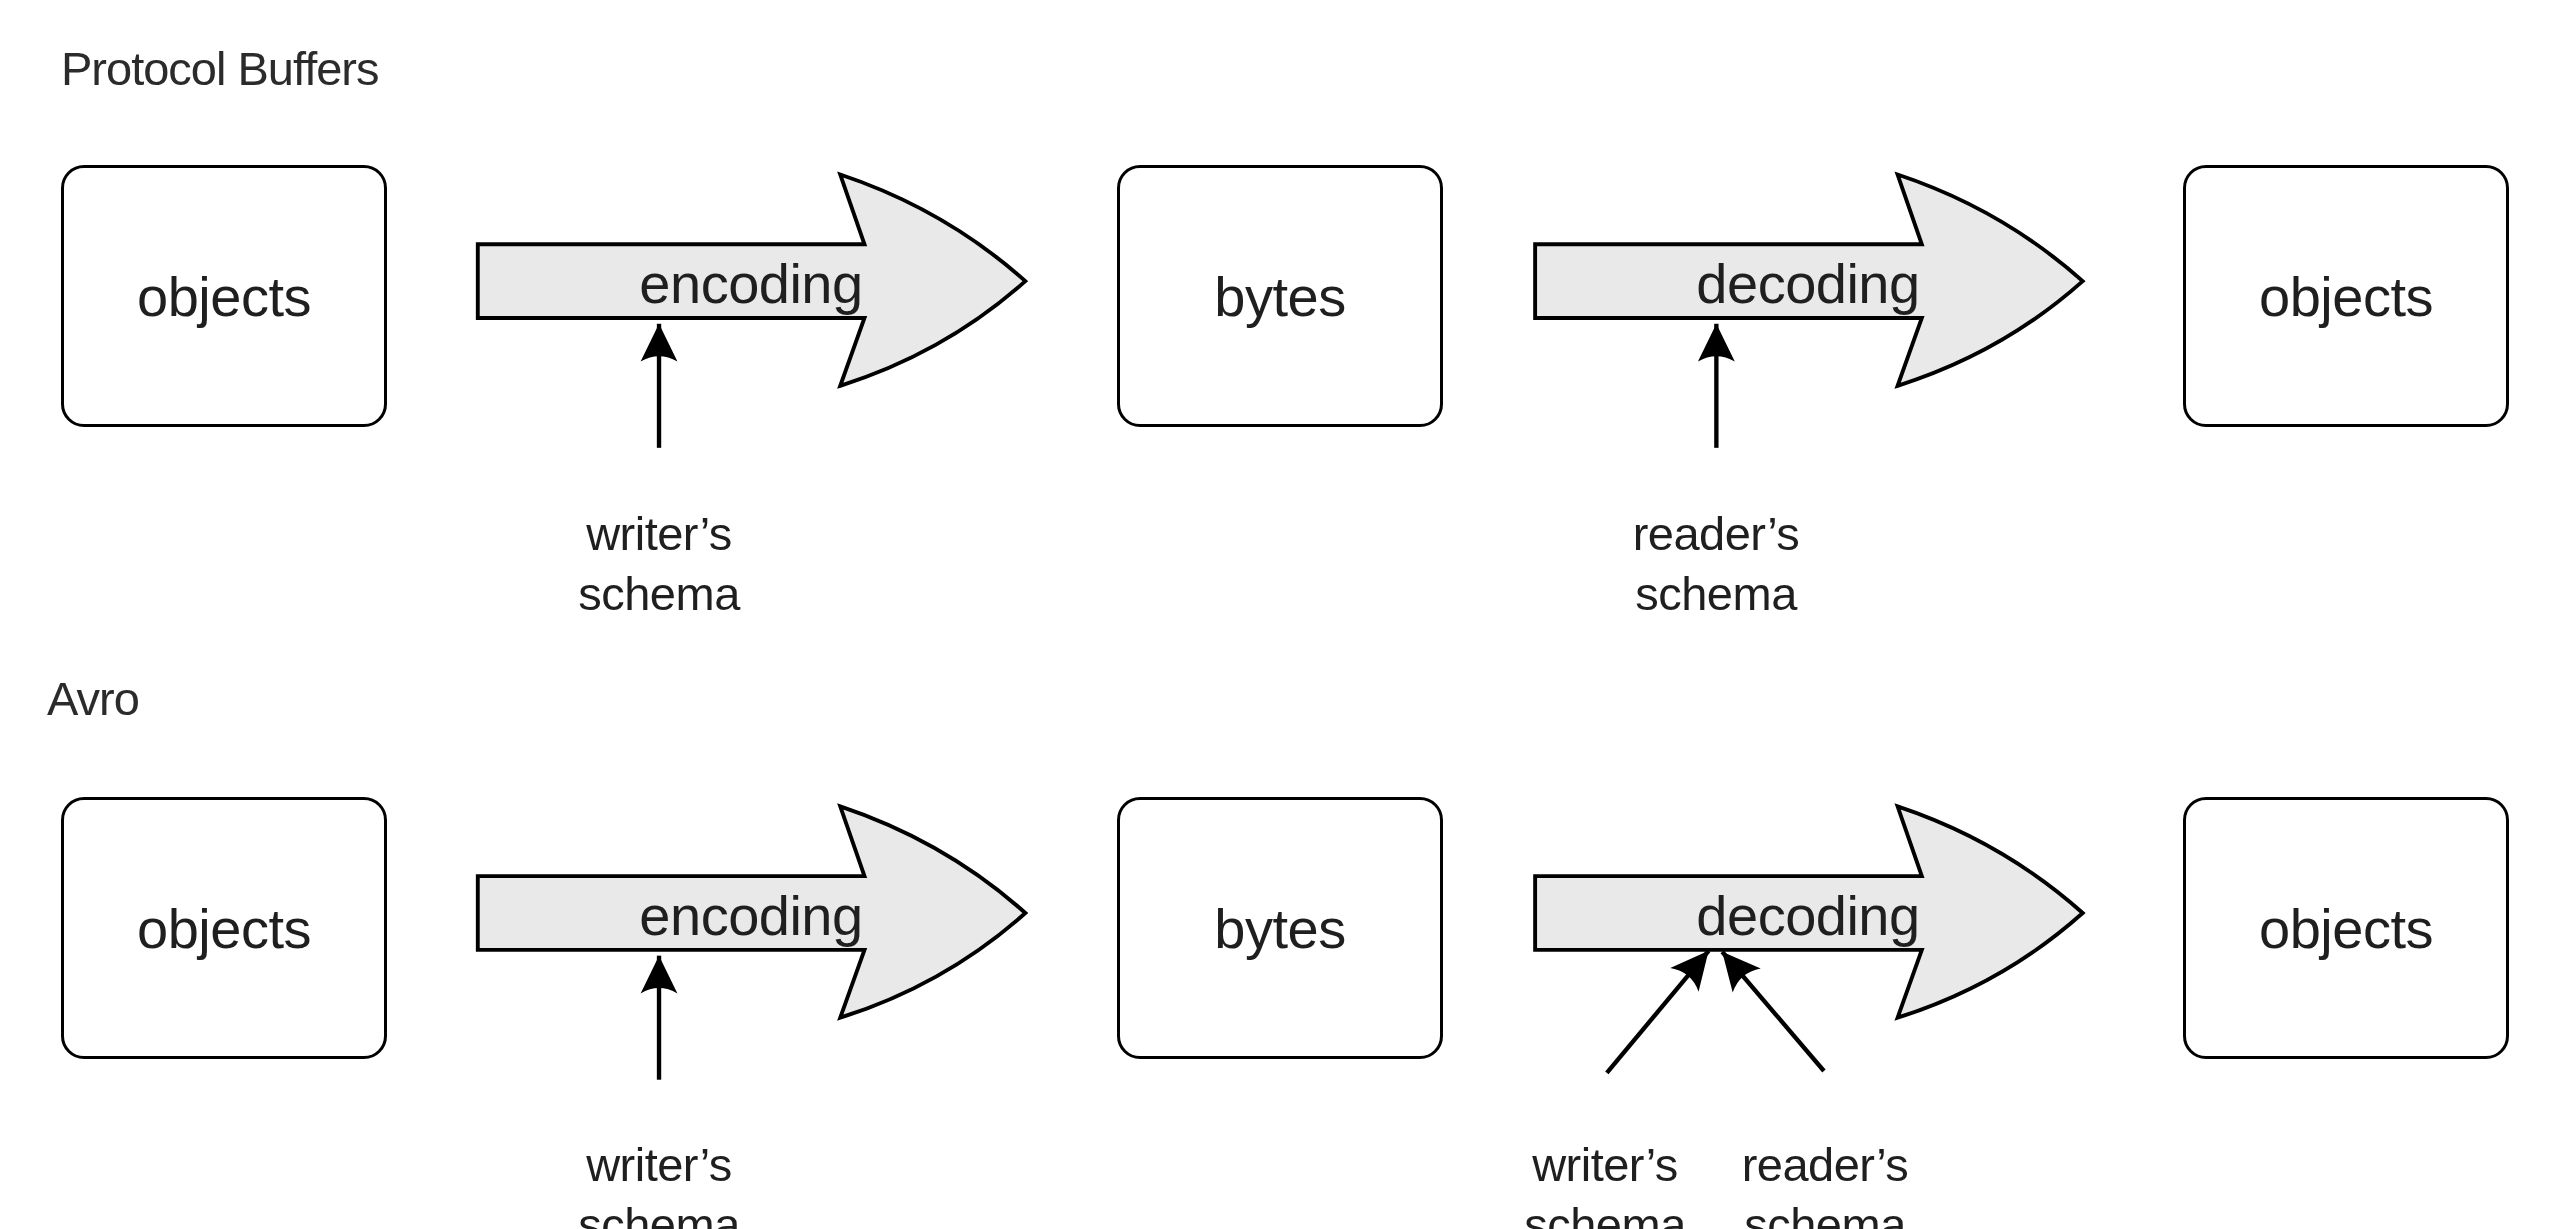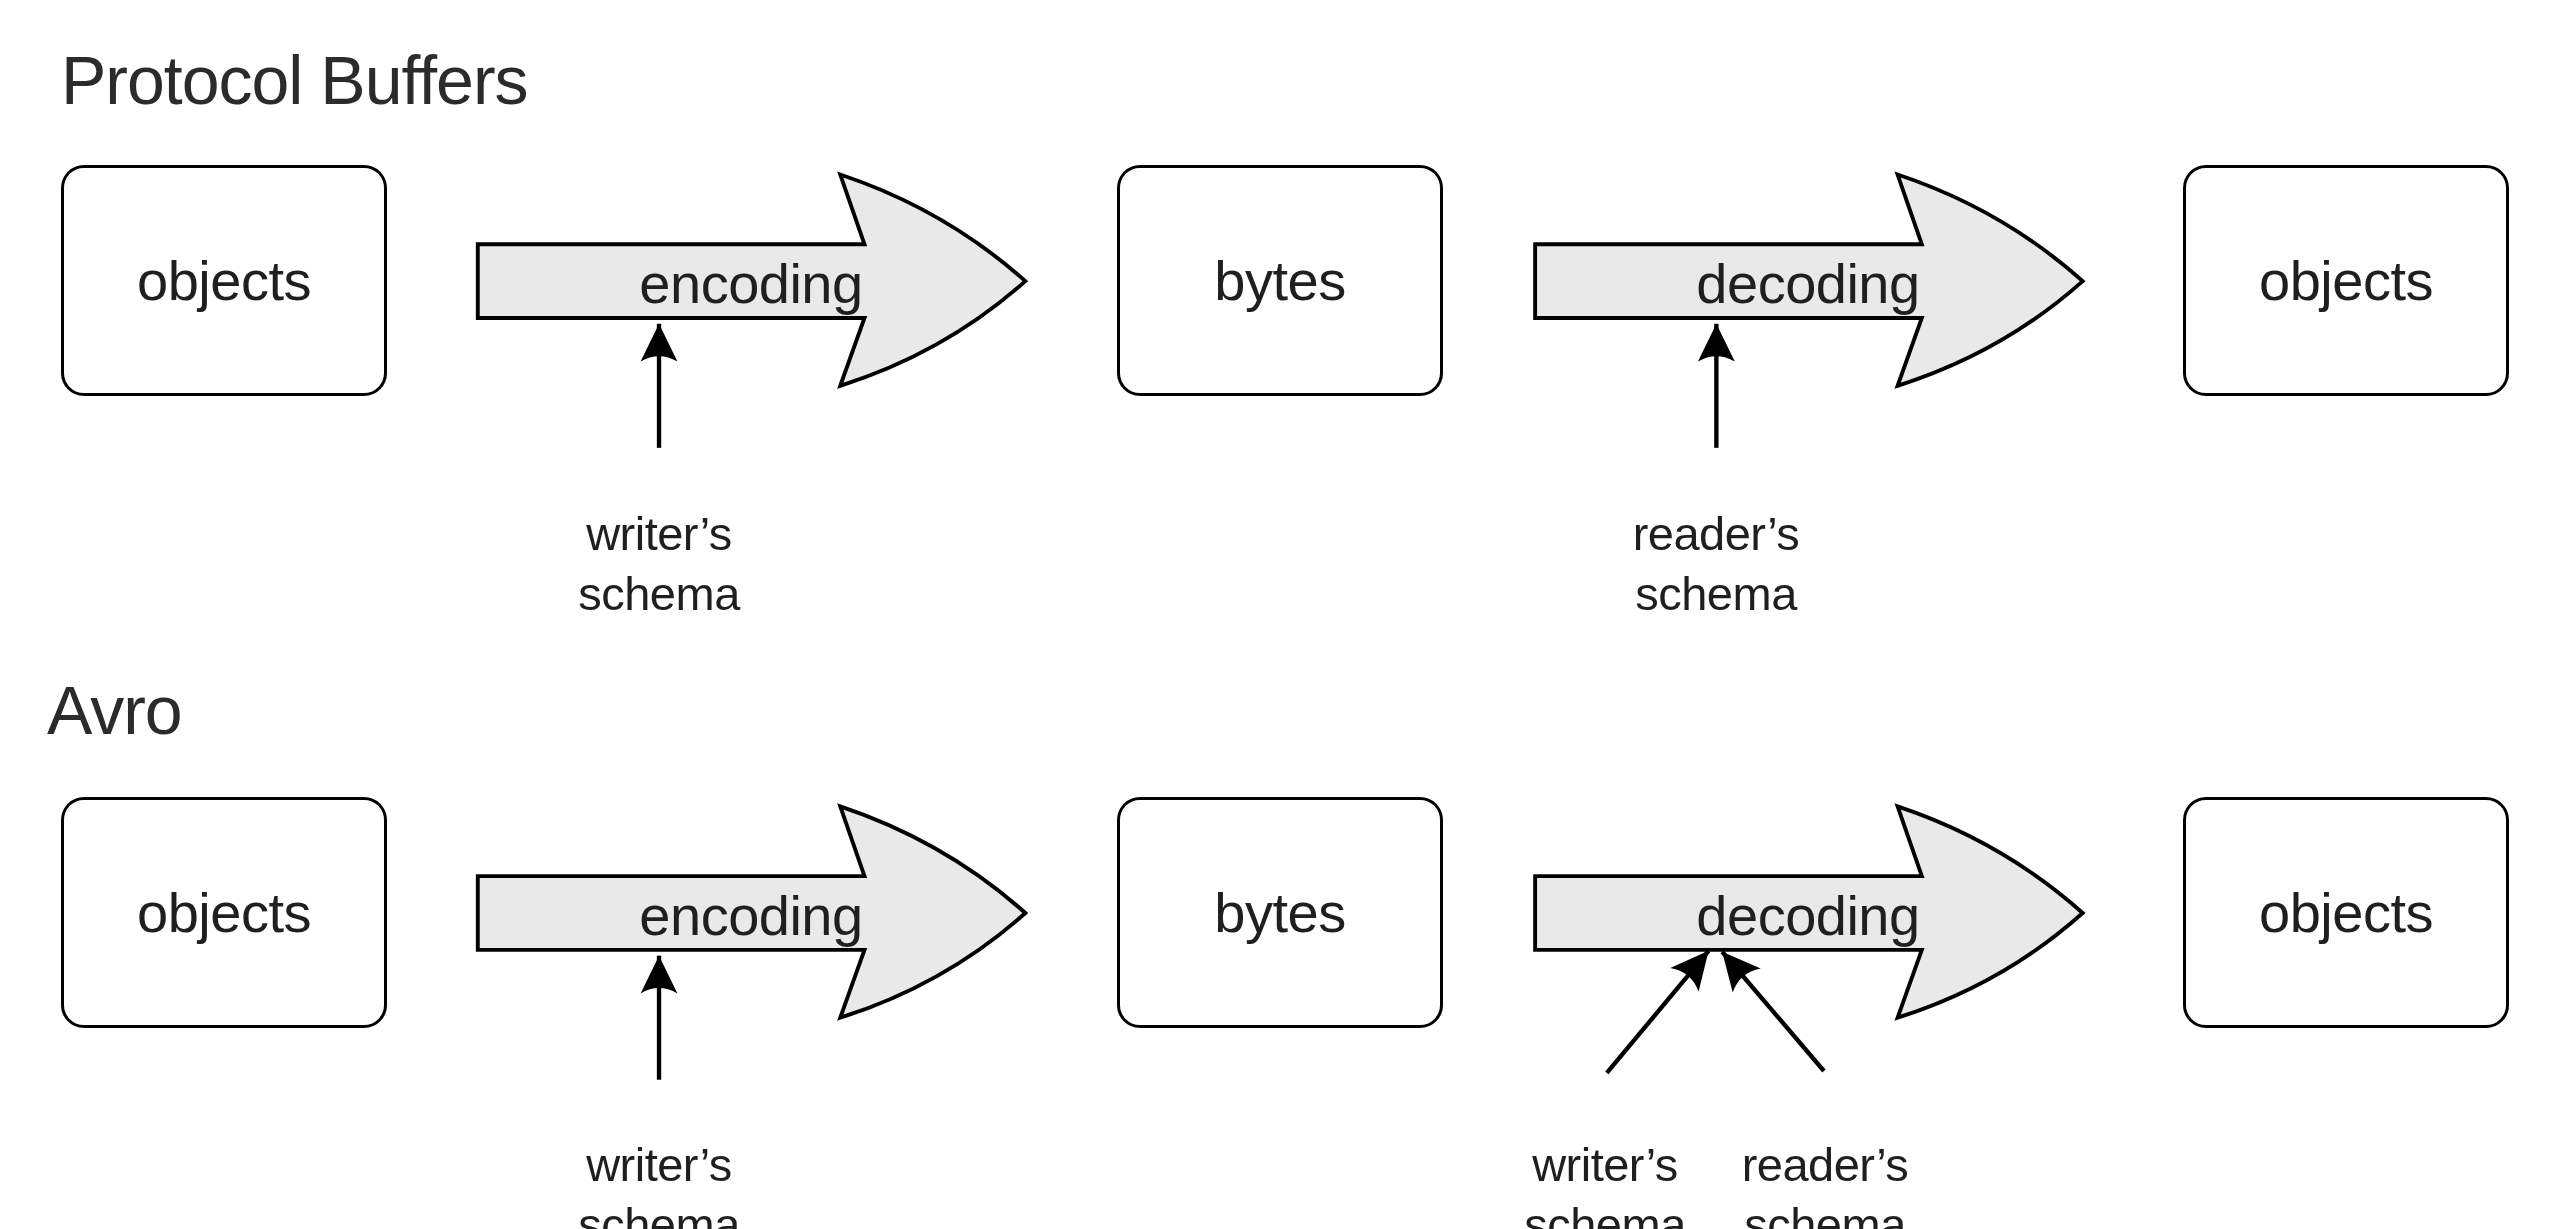--- a/index.html
+++ b/index.html
@@ -25,28 +25,28 @@
     stroke-linejoin:miter;
     stroke-miterlimit:14;
   }
   line.ptr{
     stroke:var(--stroke);
     stroke-width:4.5;
   }
   #ah path{fill:var(--stroke);}
   .sec-title{
     position:absolute;
-    font-size:68px;
+    font-size:47px;
     letter-spacing:-1px;
     color:#2b2b2b;
     line-height:1.1;
   }
   .node{
     position:absolute;
-    width:326px;height:231px;
+    width:326px;height:262px;
     background:#ffffff;
     border:3.4px solid var(--stroke);
     border-radius:23px;
     display:flex;align-items:center;justify-content:center;
     font-size:56px;
     letter-spacing:-0.5px;
     box-sizing:border-box;
     z-index:2;
   }
   .alabel{

